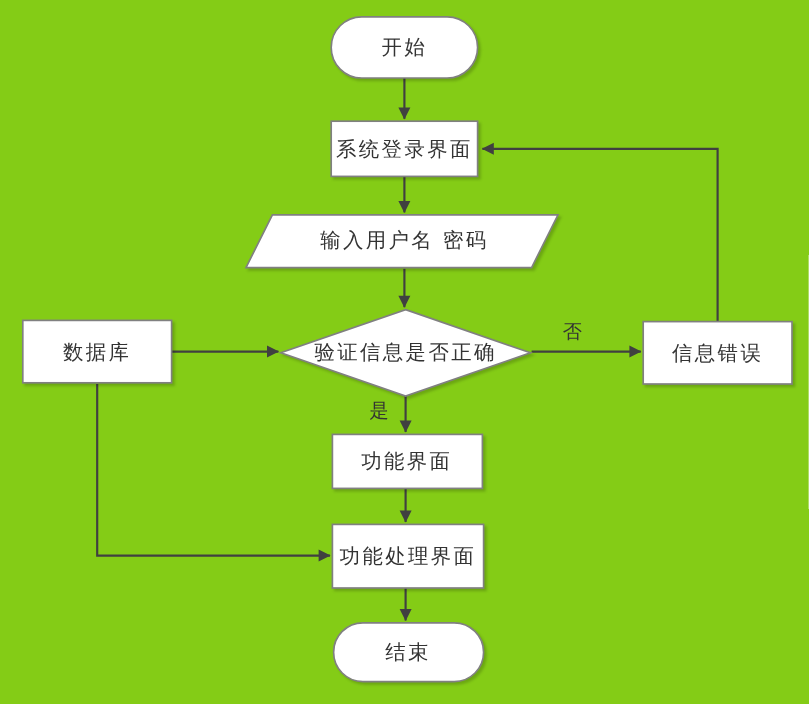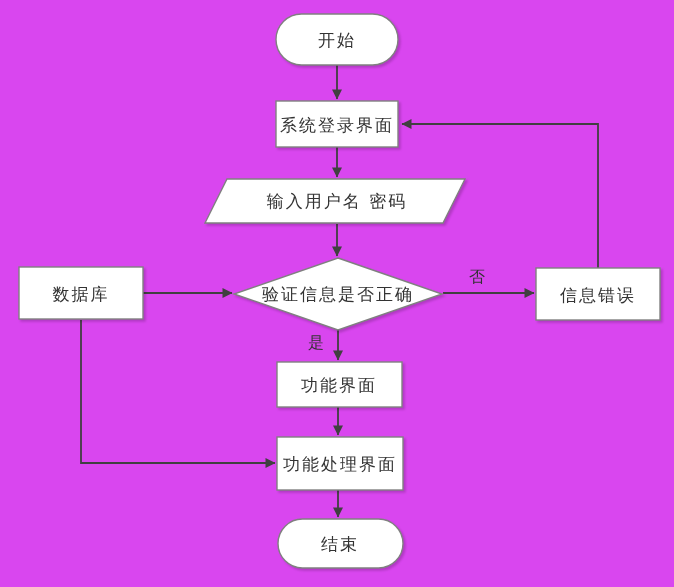--- a/index.html
+++ b/index.html
@@ -4,21 +4,21 @@
 <style>
   html, body {
     margin: 0;
     padding: 0;
     background: #ffffff;
   }
   #stage {
     position: relative;
     width: 674px;
     height: 587px;
-    background: #d946ef;
+    background: #84cc16;
     font-family: "DejaVu Serif", "Liberation Serif", serif;
   }
   svg { display: block; }
   .shape {
     fill: #ffffff;
     stroke: #808080;
     stroke-width: 1.4;
     filter: drop-shadow(2px 2px 1px rgba(0,0,0,0.18));
   }
   .connector {

